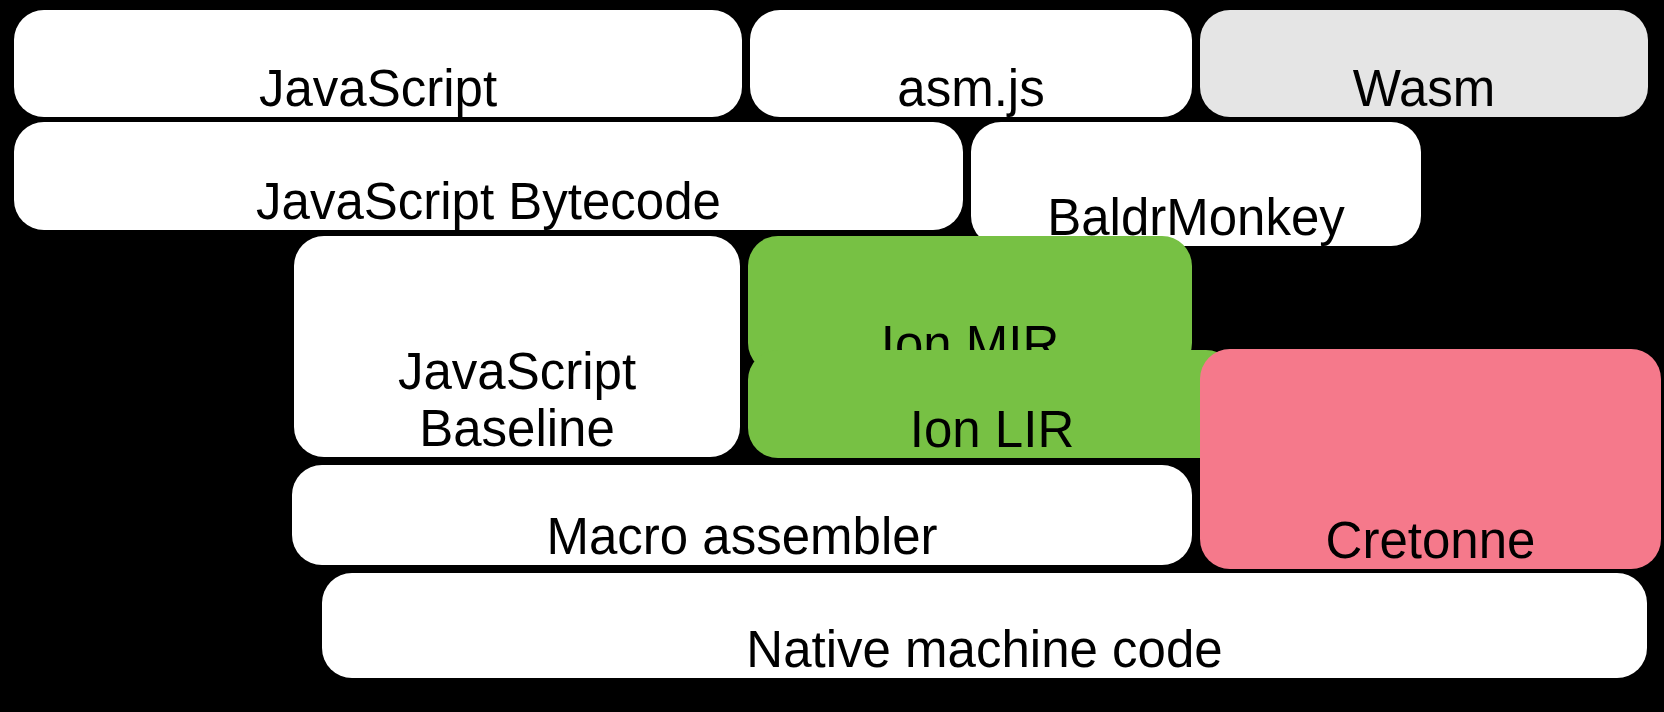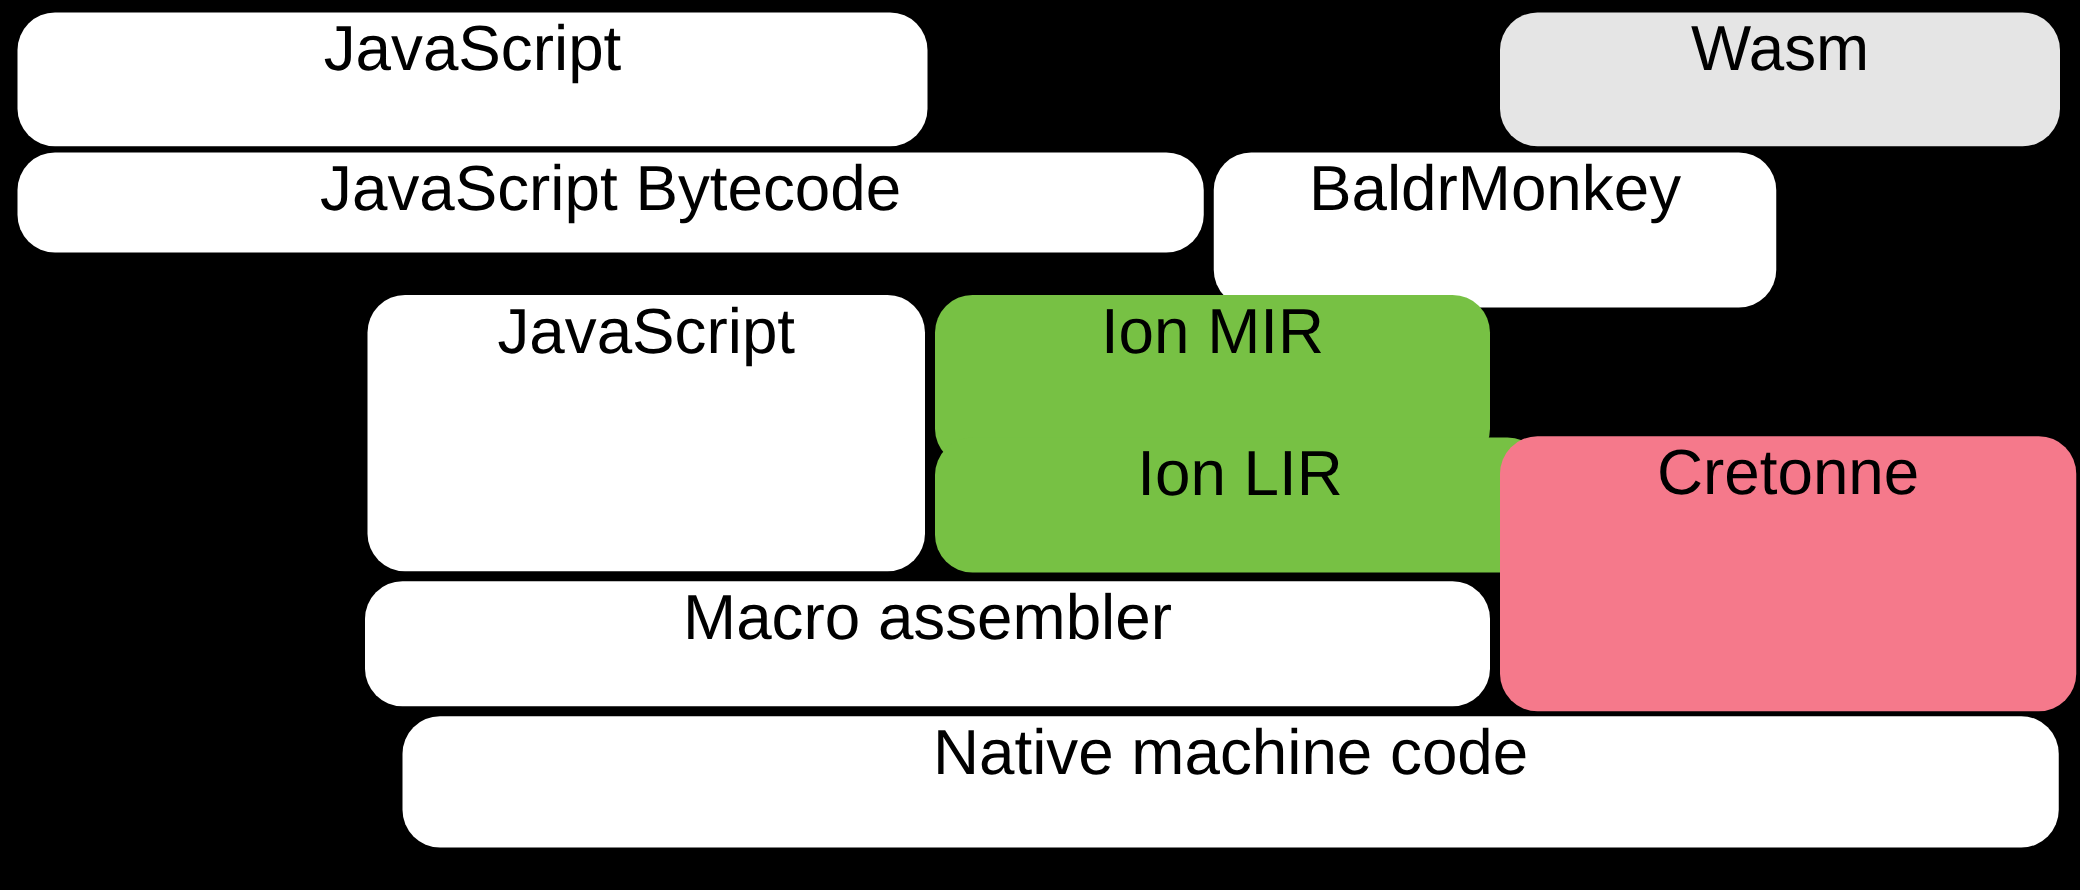--- a/index.html
+++ b/index.html
@@ -12,71 +12,75 @@
     width: 1664px;
     height: 712px;
     overflow: hidden;
     background: #000000;
     font-family: "Liberation Sans", "DejaVu Sans", sans-serif;
   }
   .box {
     position: absolute;
     border-radius: 30px;
     display: flex;
-    align-items: flex-start;
+    align-items: flex-end;
     justify-content: center;
     text-align: center;
     color: #000000;
     font-size: 51px;
     line-height: 1.12;
     background: #ffffff;
   }
   .box .label { white-space: nowrap; }
   .box .line { display: block; white-space: nowrap; }
 
   
   #b0  { left: 14px;   top: 10px;  width: 728px;  height: 107px; }
   #b1  { left: 750px;  top: 10px;  width: 442px;  height: 107px; }
   #b2  { left: 1200px; top: 10px;  width: 448px;  height: 107px; }
-  #b3  { left: 14px;   top: 122px; width: 949px;  height: 80px; }
+  #b3  { left: 14px;   top: 122px; width: 949px;  height: 108px; }
   #b4  { left: 971px;  top: 122px; width: 450px;  height: 124px; }
   #b5  { left: 16px;   top: 236px; width: 268px;  height: 336px; }
   #b6  { left: 294px;  top: 236px; width: 446px;  height: 221px; }
   #b7  { left: 748px;  top: 236px; width: 444px;  height: 137px; }
   #b8  { left: 748px;  top: 350px; width: 488px;  height: 108px; }
   #b9  { left: 1200px; top: 349px; width: 461px;  height: 220px; }
   #b10 { left: 292px;  top: 465px; width: 900px;  height: 100px; }
   #b11 { left: 322px;  top: 573px; width: 1325px; height: 105px; }
 </style>
 </head>
 <body style="background: rgb(0, 0, 0);">
 
 <div class="canvas">
 
   <div class="box" id="b0" style="background: rgb(255, 255, 255); color: rgb(0, 0, 0);">
     <span class="label">JavaScript</span>
   </div>
 
+  <div class="box" id="b1" style="background: rgb(255, 255, 255); color: rgb(0, 0, 0);">
+    <span class="label">asm.js</span>
+  </div>
 
   <div class="box" id="b2" style="background: #e5e5e5; color: rgb(0, 0, 0);">
     <span class="label">Wasm</span>
   </div>
 
   <div class="box" id="b3" style="background: rgb(255, 255, 255); color: rgb(0, 0, 0);">
     <span class="label">JavaScript Bytecode</span>
   </div>
 
   <div class="box" id="b4" style="background: rgb(255, 255, 255); color: rgb(0, 0, 0);">
     <span class="label">BaldrMonkey</span>
   </div>
 
 
   <div class="box" id="b6" style="background: rgb(255, 255, 255); color: rgb(0, 0, 0);">
     <span class="label">
       <span class="line">JavaScript</span>
+      <span class="line">Baseline</span>
     </span>
   </div>
 
   <div class="box" id="b7" style="background: rgb(119, 193, 68); color: rgb(0, 0, 0);">
     <span class="label">Ion MIR</span>
   </div>
 
   <div class="box" id="b8" style="background: rgb(119, 193, 68); color: rgb(0, 0, 0);">
     <span class="label">Ion LIR</span>
   </div>

